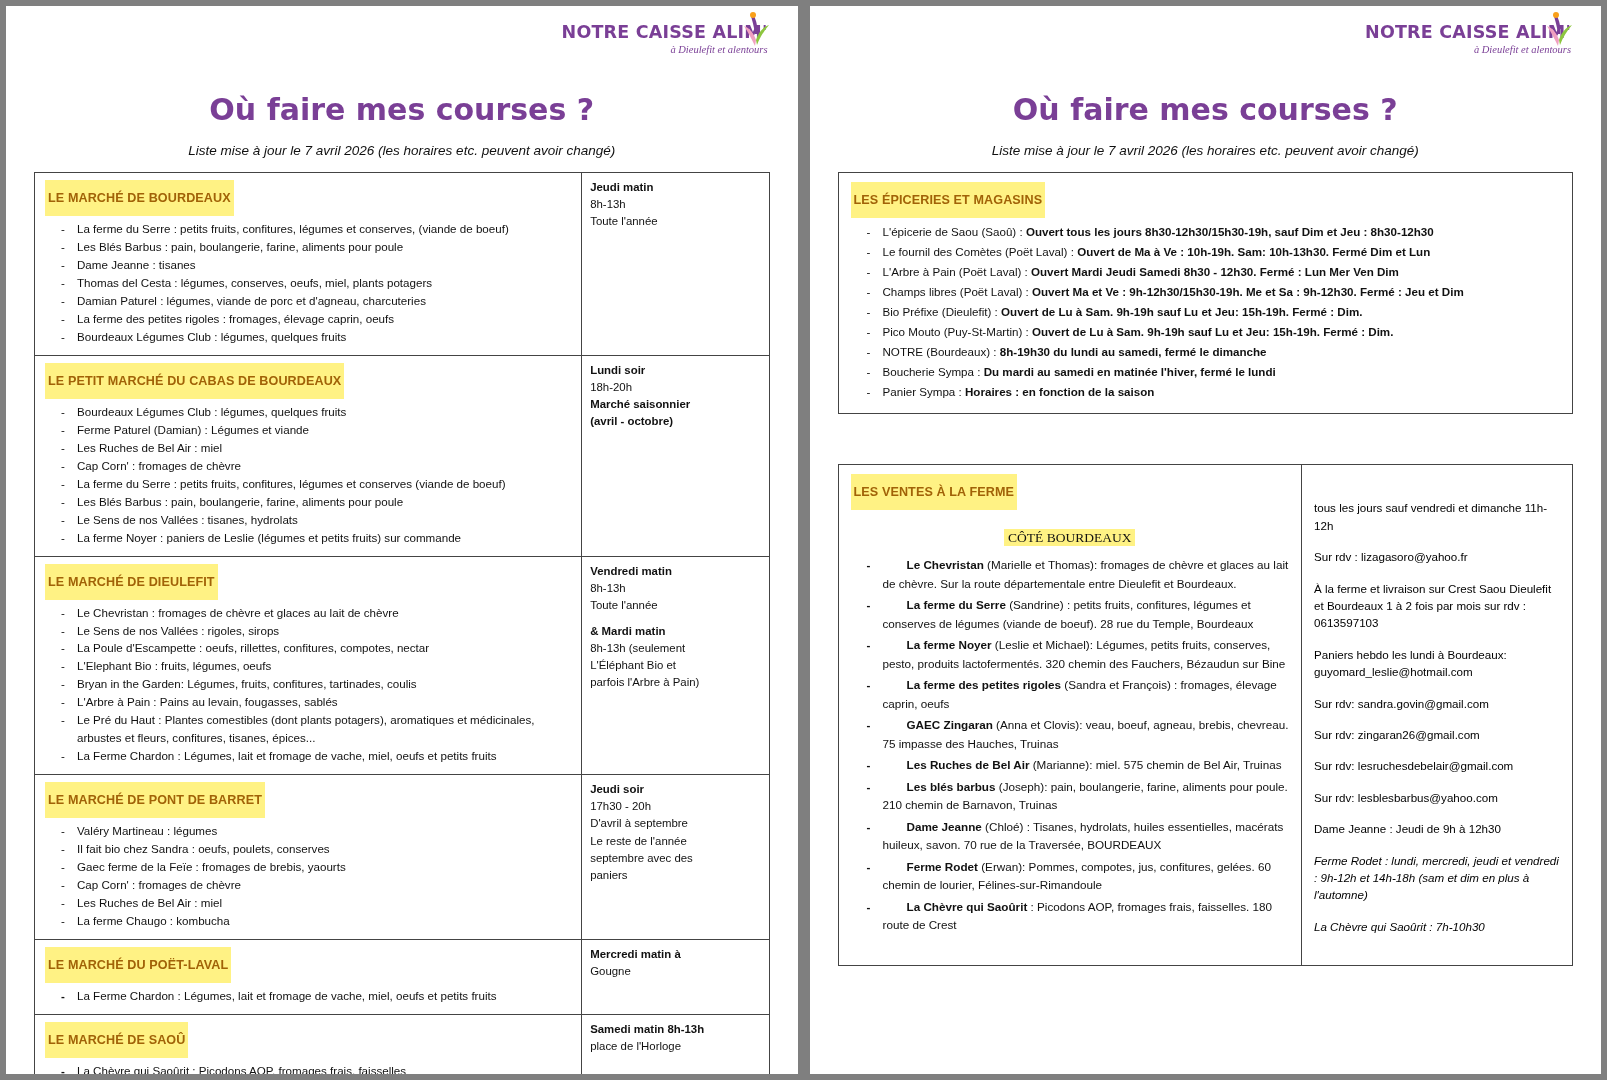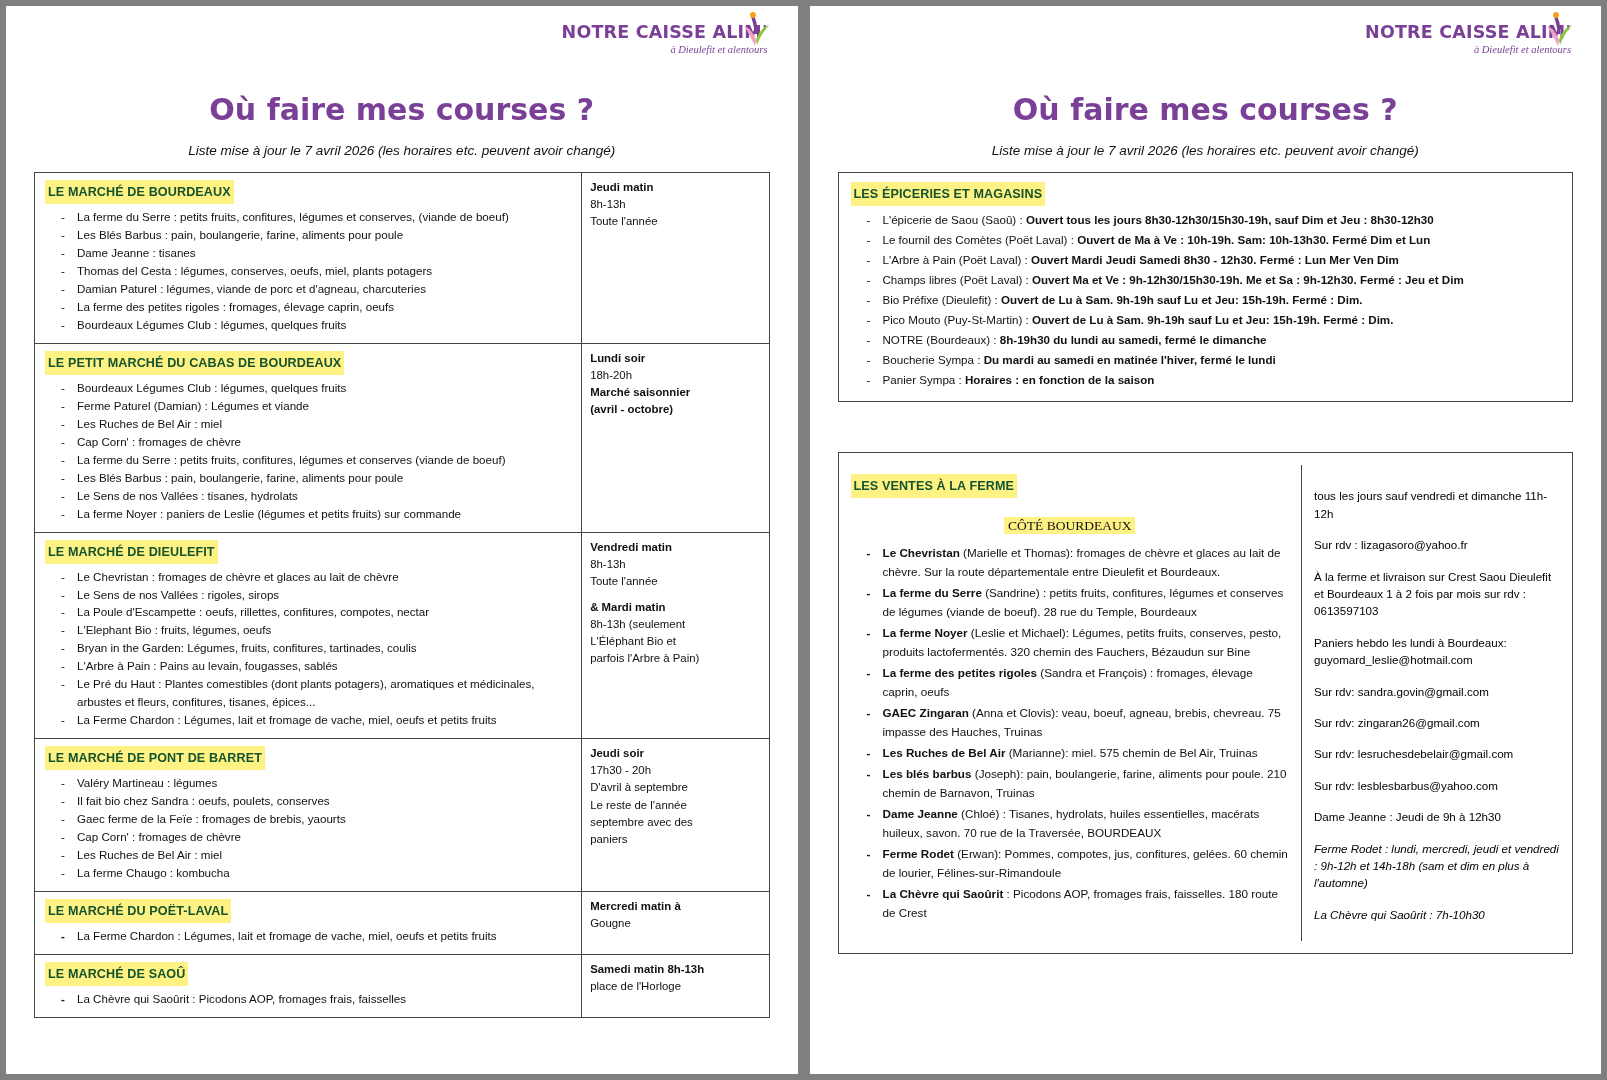--- a/index.html
+++ b/index.html
@@ -77,22 +77,22 @@
     padding: 6px 8px 9px 8px;
   }
   .col-left { width: 74.5%; }
   .col-right { width: 25.5%; }
 
   .mk-head {
     display: inline-block;
     background: #fff284;
     font-weight: bold;
     font-size: 12.6px;
-    color: #14532d;
-    padding: 5px 3px;
+    color: #a16207;
+    padding: 11px 3px;
     margin: 1px 0 4px 2px;
     letter-spacing: 0.1px;
   }
   ul.dash {
     list-style: none;
     margin: 0; padding: 0 0 0 18px;
   }
   ul.dash > li {
     position: relative;
     font-size: 11.6px;
@@ -119,21 +119,20 @@
     border: 1.2px solid #444;
     padding: 8px 10px 12px 10px;
   }
   .box.epiceries { margin-bottom: 50px; }
   ul.dash.ep > li { font-size: 11.6px; line-height: 1.72; }
   ul.dash.ep > li b { font-weight: bold; }
 
   .ferme-wrap {
     display: flex;
     border: 1.2px solid #444;
-    align-items: center;
   }
   .ferme-left {
     flex: 1 1 auto;
     padding: 8px 10px 16px 10px;
     border-right: 1.2px solid #444;
   }
   .ferme-right {
     width: 270px;
     flex: 0 0 270px;
     padding: 34px 12px 16px 12px;
@@ -152,21 +151,21 @@
     color: #111;
     padding: 1px 4px;
     font-family: "Liberation Serif", serif;
   }
   ul.dash.farm > li {
     font-size: 11.7px;
     line-height: 1.58;
     margin-bottom: 3px;
   }
   ul.dash.farm > li:before { font-weight: bold; }
-  ul.dash.farm > li b { font-weight: bold; }
+  ul.dash.farm > li b { font-weight: bold; margin-left: 24px; }
 </style>
 </head>
 <body>
 
 <div class="spread">
 
   <div class="page">
 
     <div class="logo">
       <svg class="logo-mark" viewBox="0 0 34 40">

